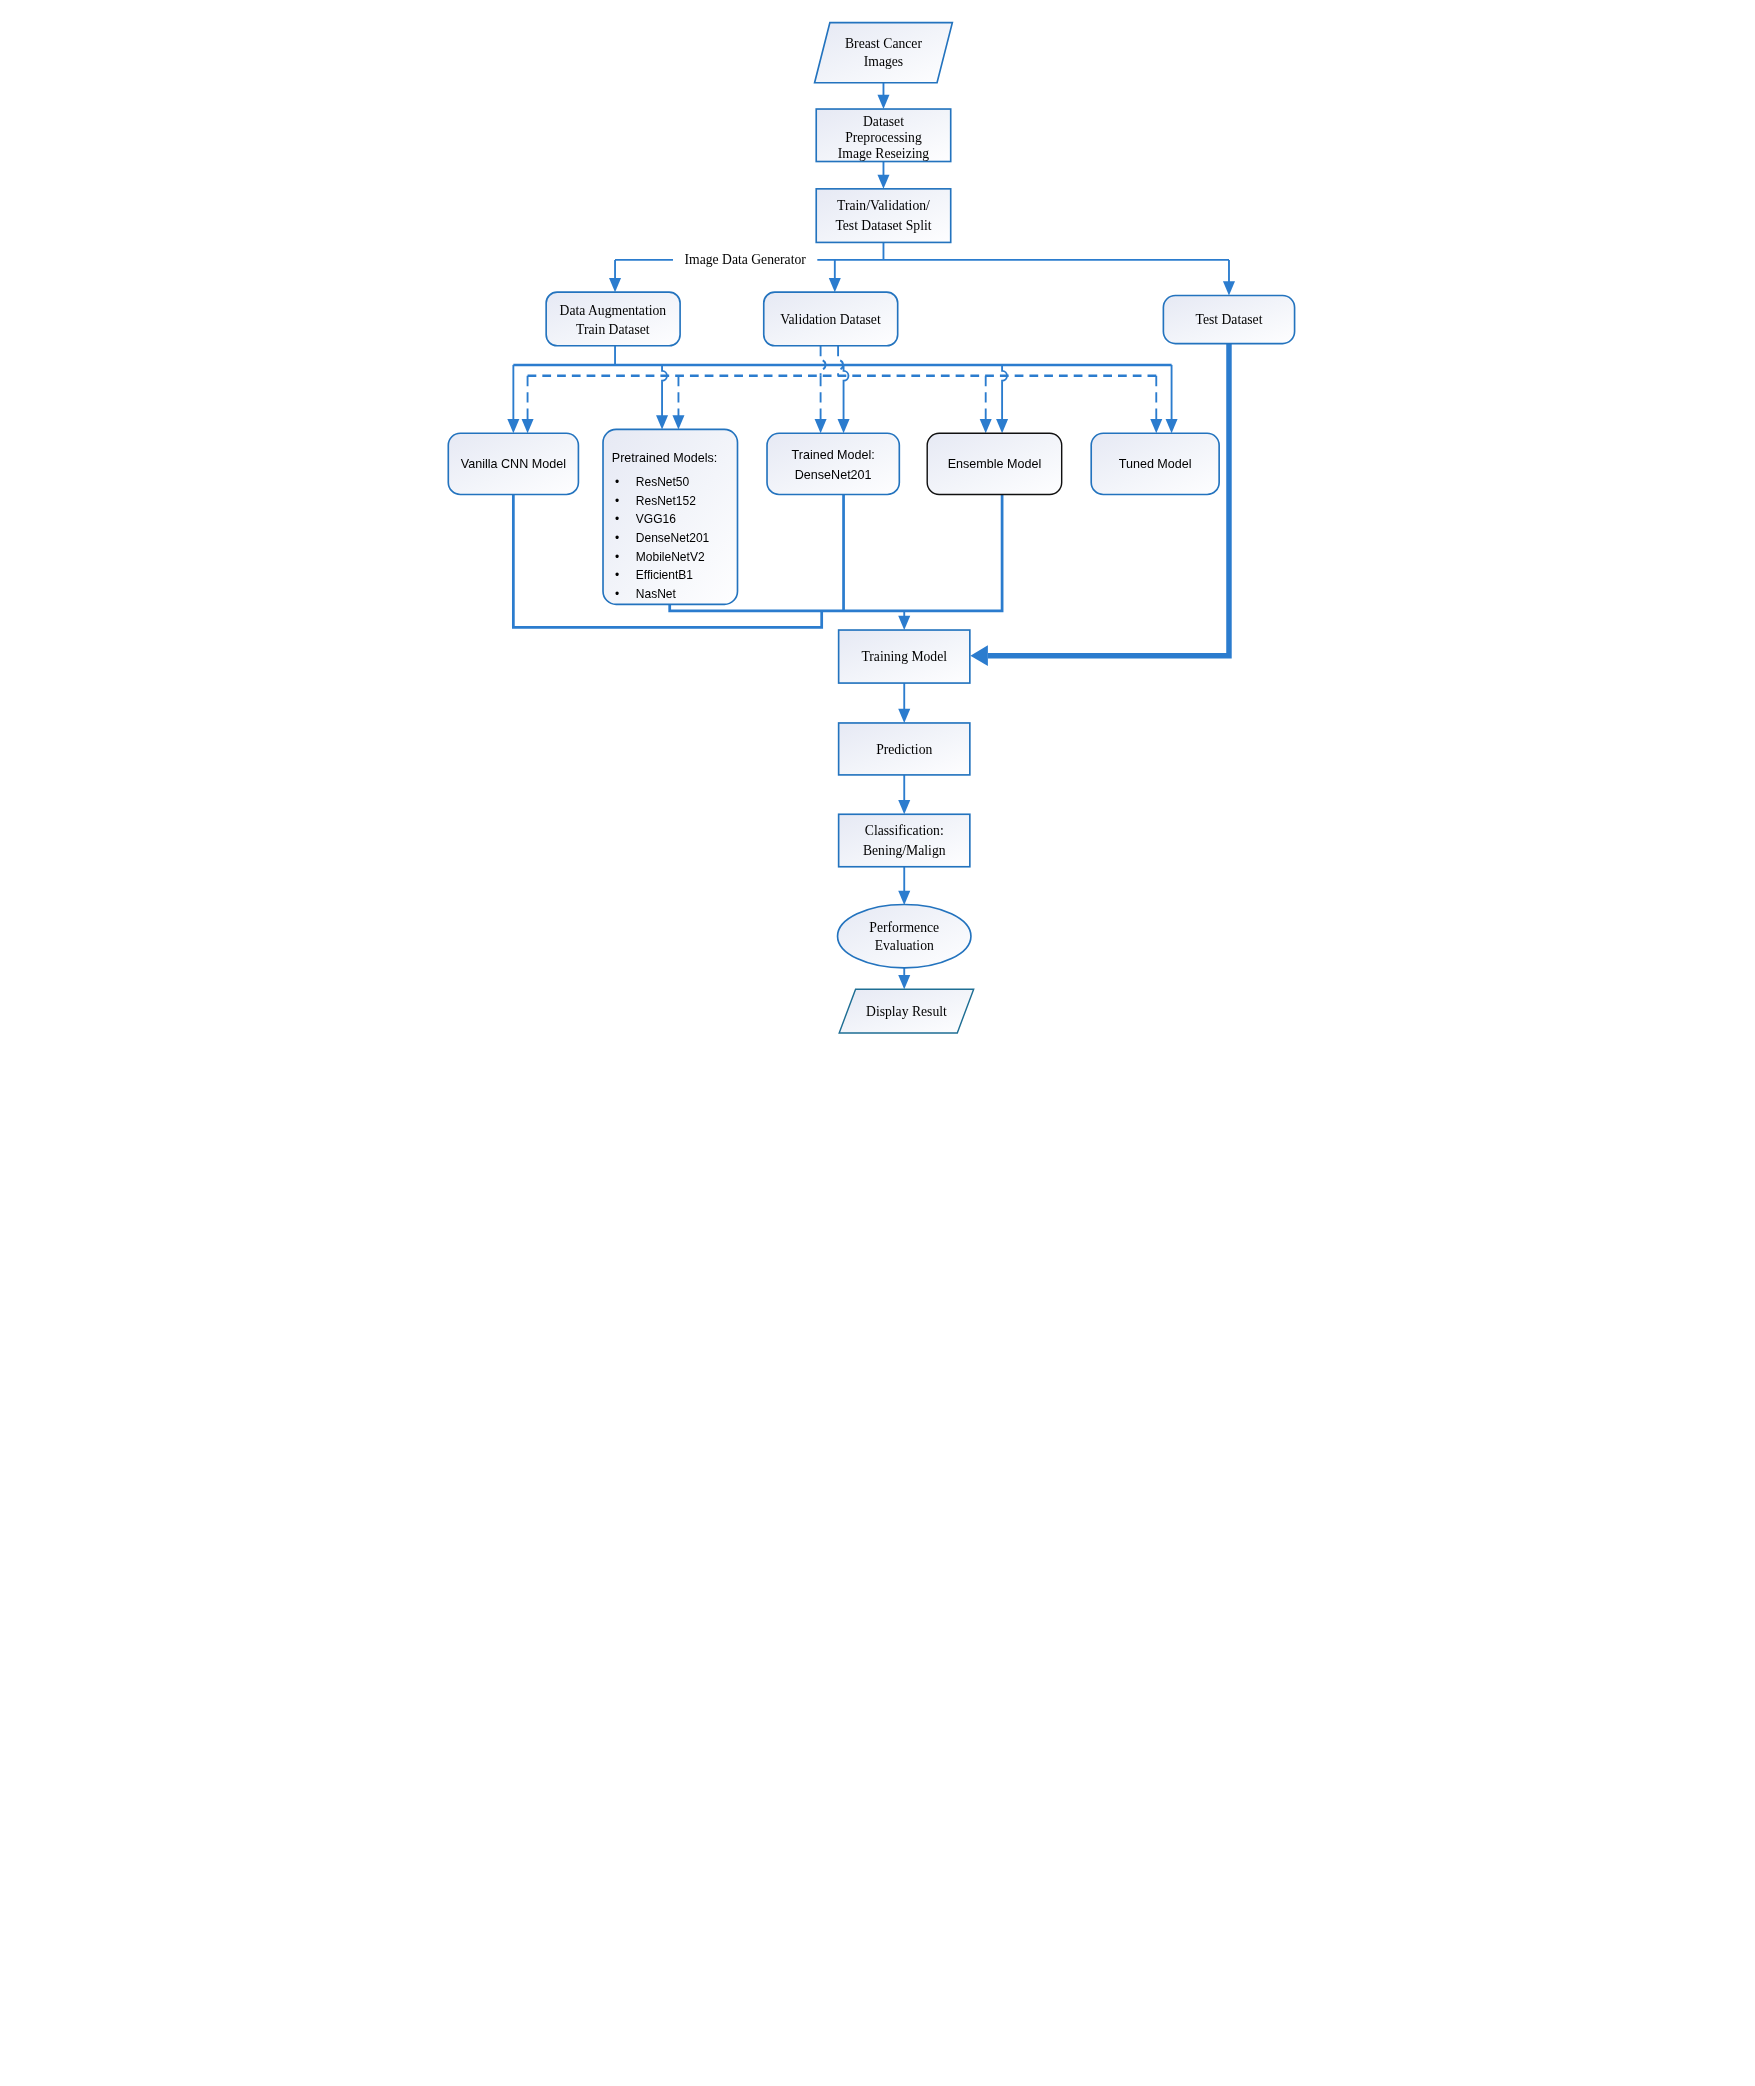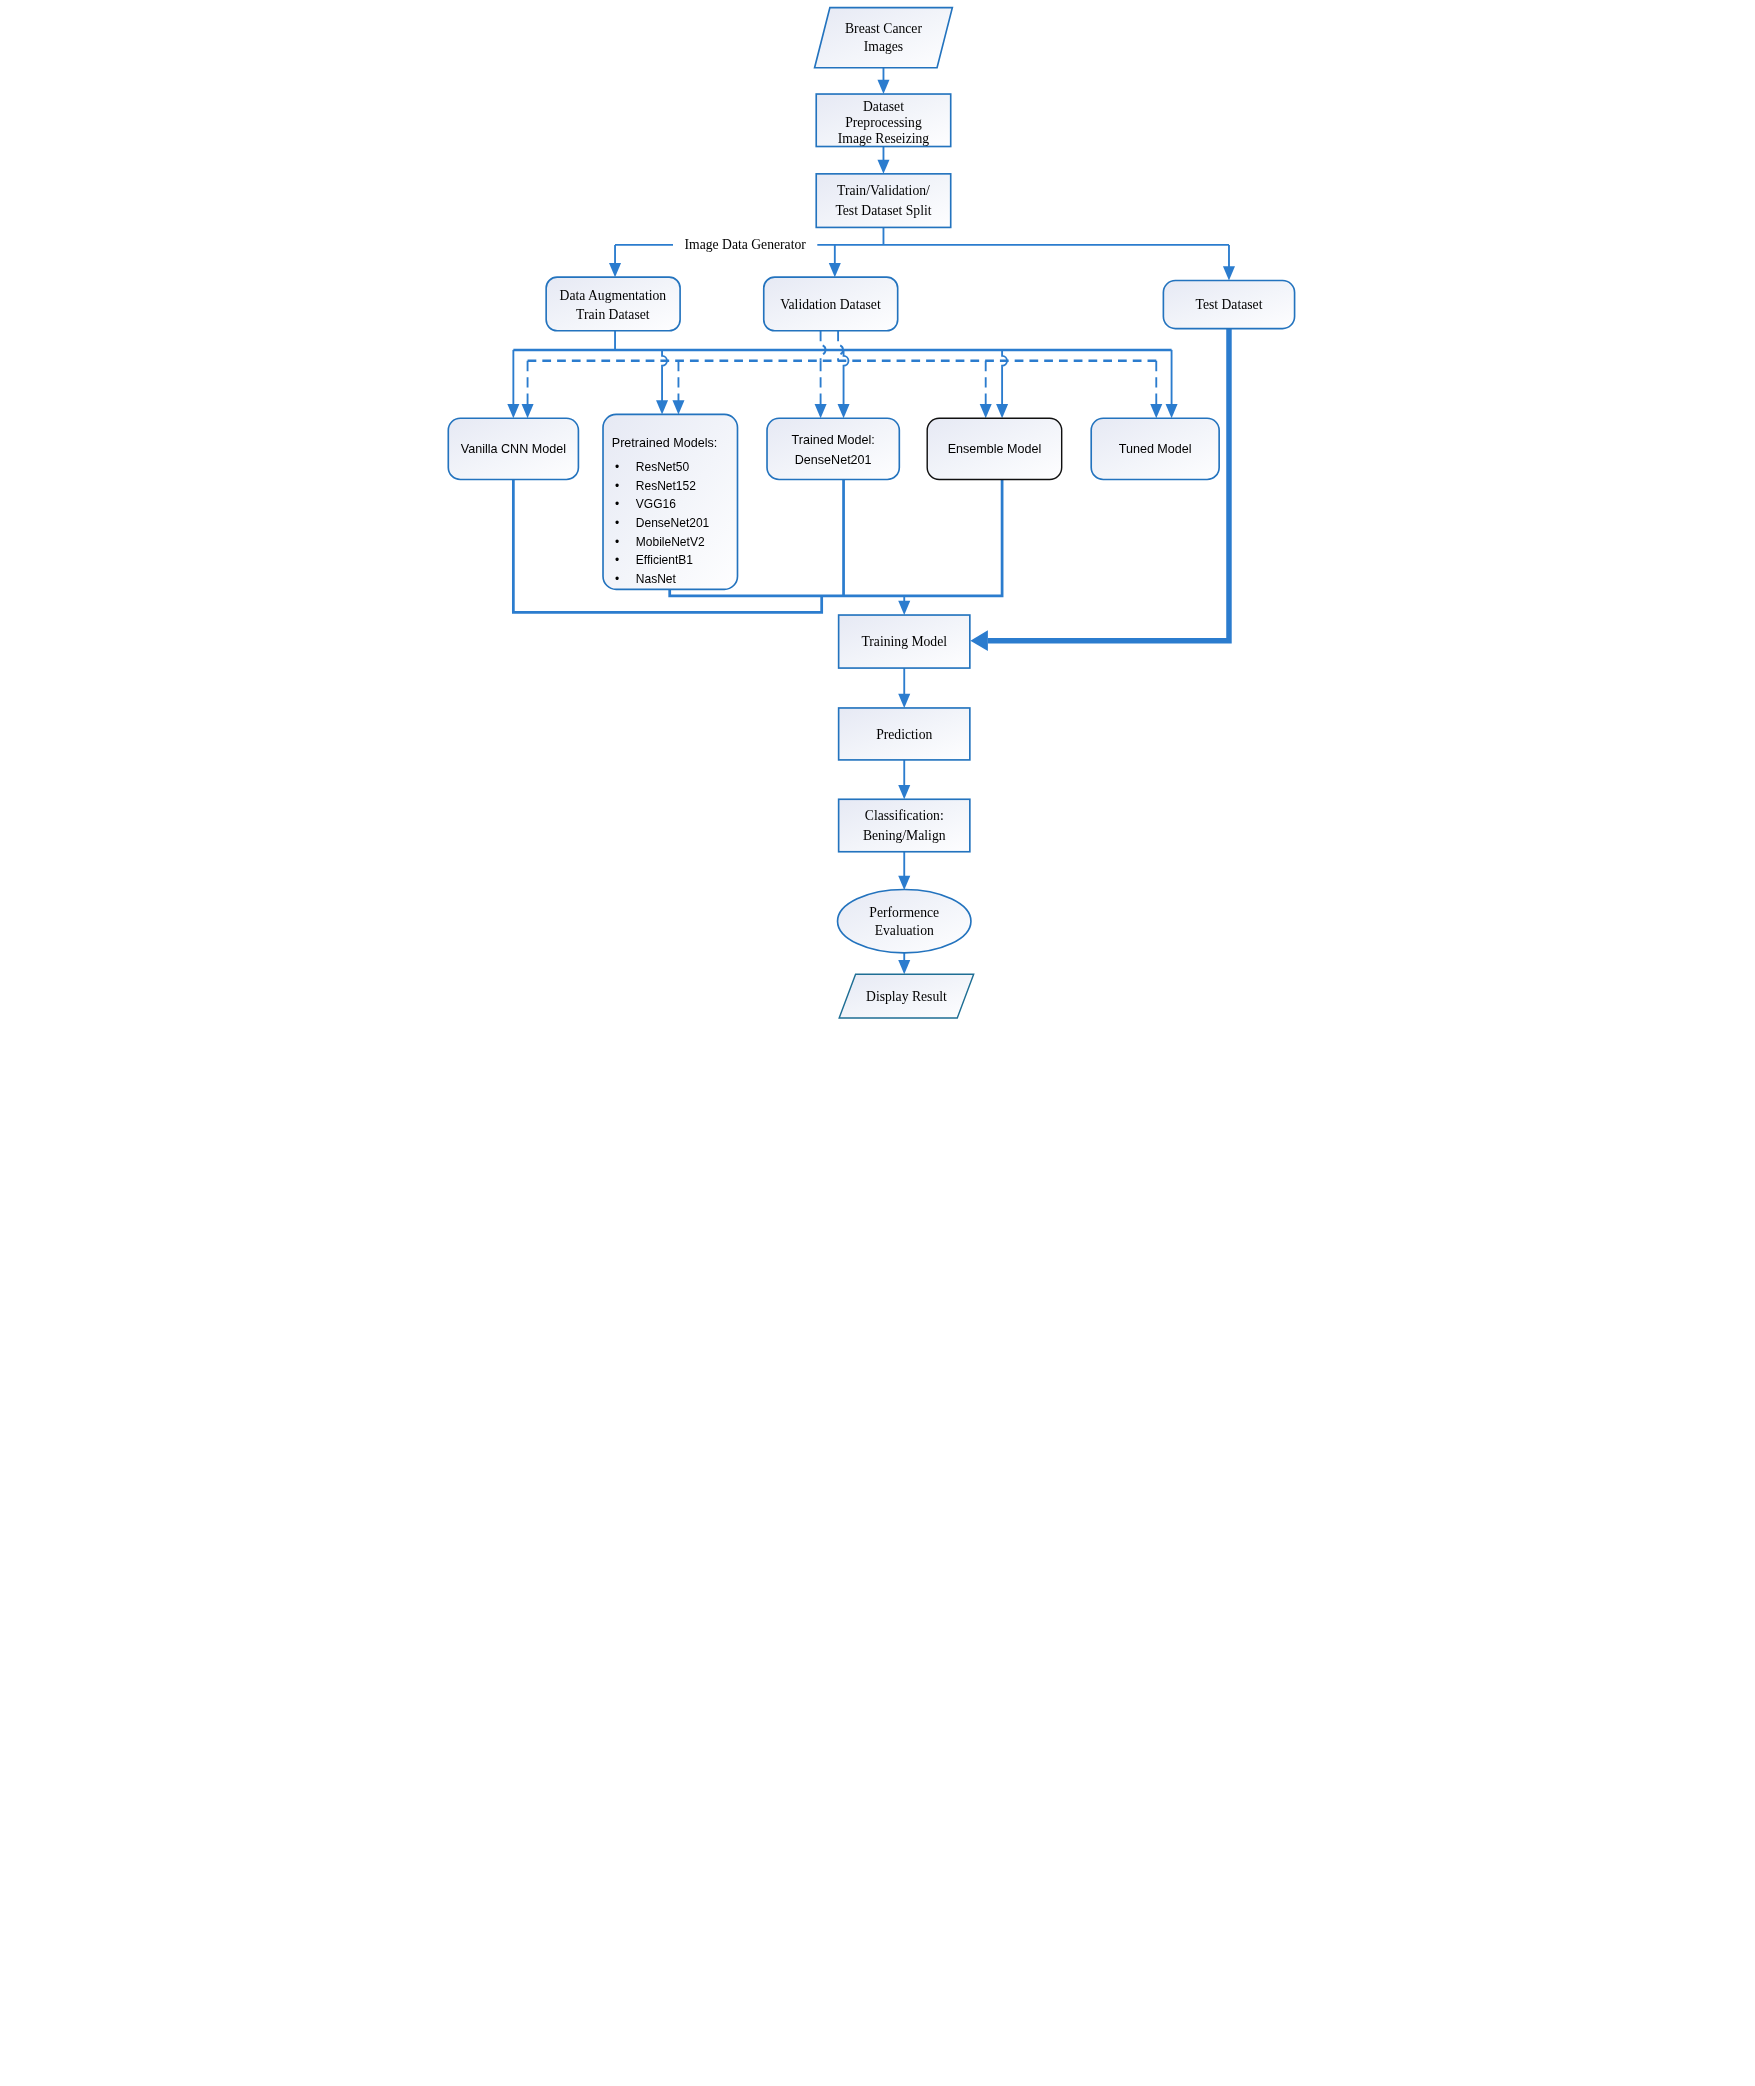--- a/index.html
+++ b/index.html
@@ -1,16 +1,16 @@
 <!DOCTYPE html>
 <html style="font-size:8.7px"><head>
 <meta charset="utf-8">
 <style>
   html,body{margin:0;padding:0;background:#ffffff;}
-  .stage{width:100%;max-width:878px;margin:0 auto;}
+  .stage{width:100%;max-width:878px;margin:15px auto;}
   svg{display:block;width:100%;height:auto;}
   .t-serif{font-family:"Liberation Serif","DejaVu Serif",serif;font-size:25px;fill:#000;}
   .t-serif-lbl{font-family:"Liberation Serif","DejaVu Serif",serif;font-size:25px;fill:#000;}
   .t-sans{font-family:"Liberation Sans","DejaVu Sans",sans-serif;font-size:23px;fill:#000;}
   .t-list{font-family:"Liberation Sans","DejaVu Sans",sans-serif;font-size:22px;fill:#000;}
   .shape{fill:url(#nodeFill);stroke:#2373BE;stroke-width:3;}
   .shape-black{fill:url(#nodeFill);stroke:#101010;stroke-width:2.6;}
   .shape-teal{fill:url(#nodeFill);stroke:#1E6E94;stroke-width:2.6;}
   .conn{stroke:#2B7CCE;stroke-width:3.4;fill:none;}
   .bus{stroke:#2B7CCE;stroke-width:4.6;fill:none;}

